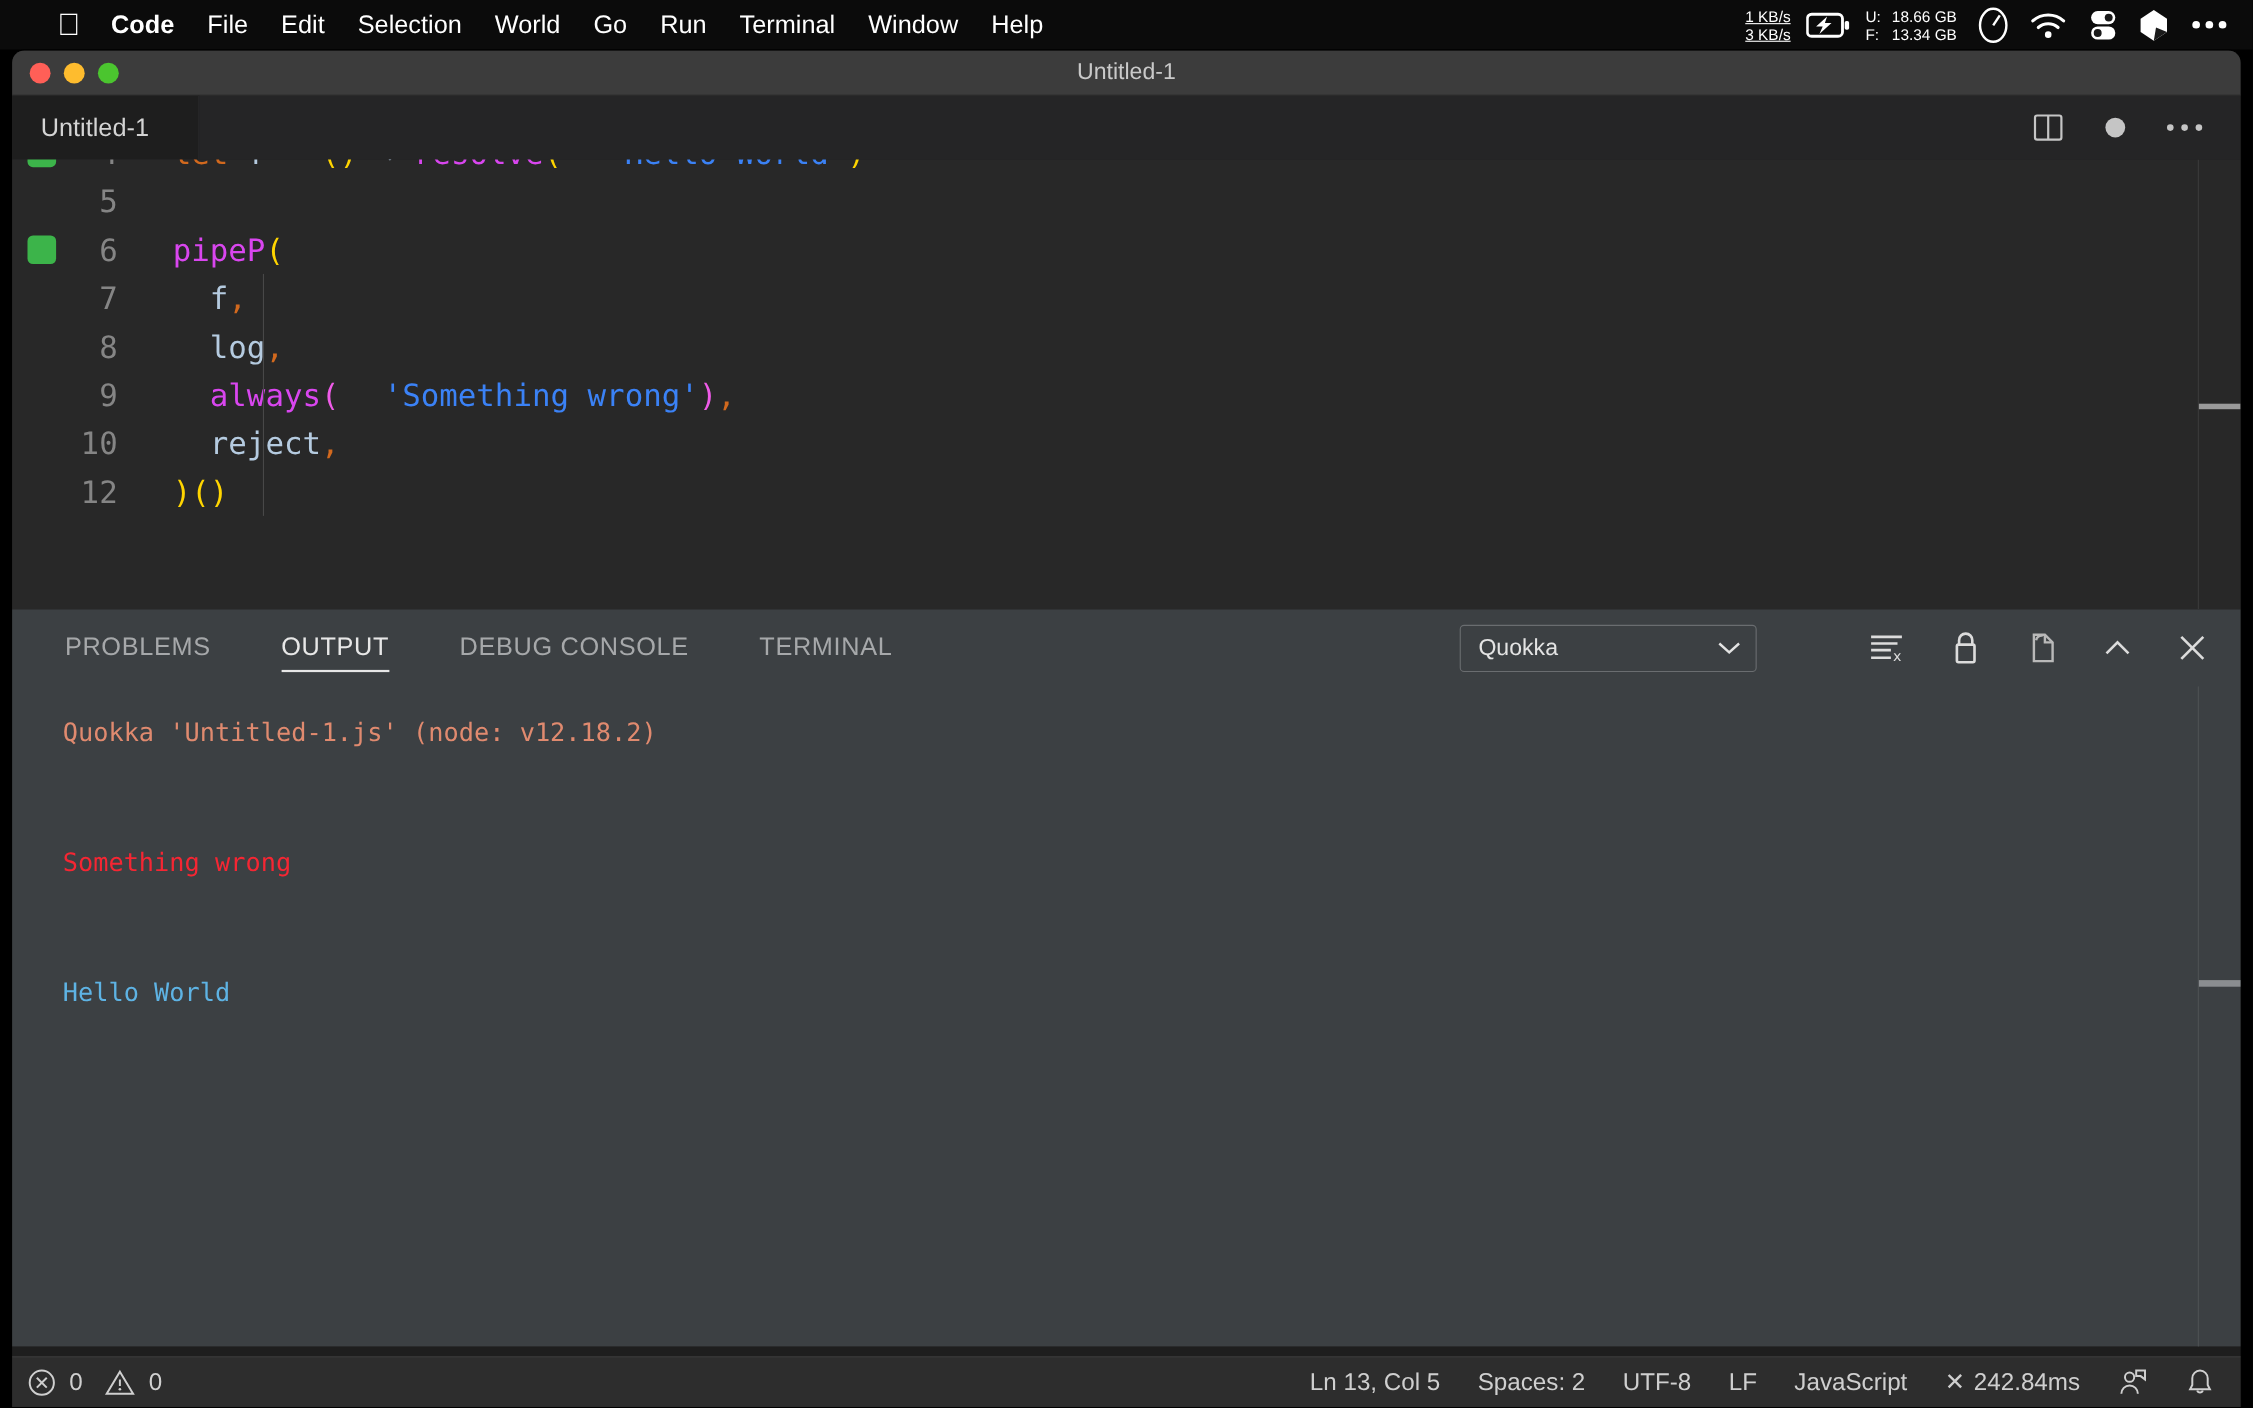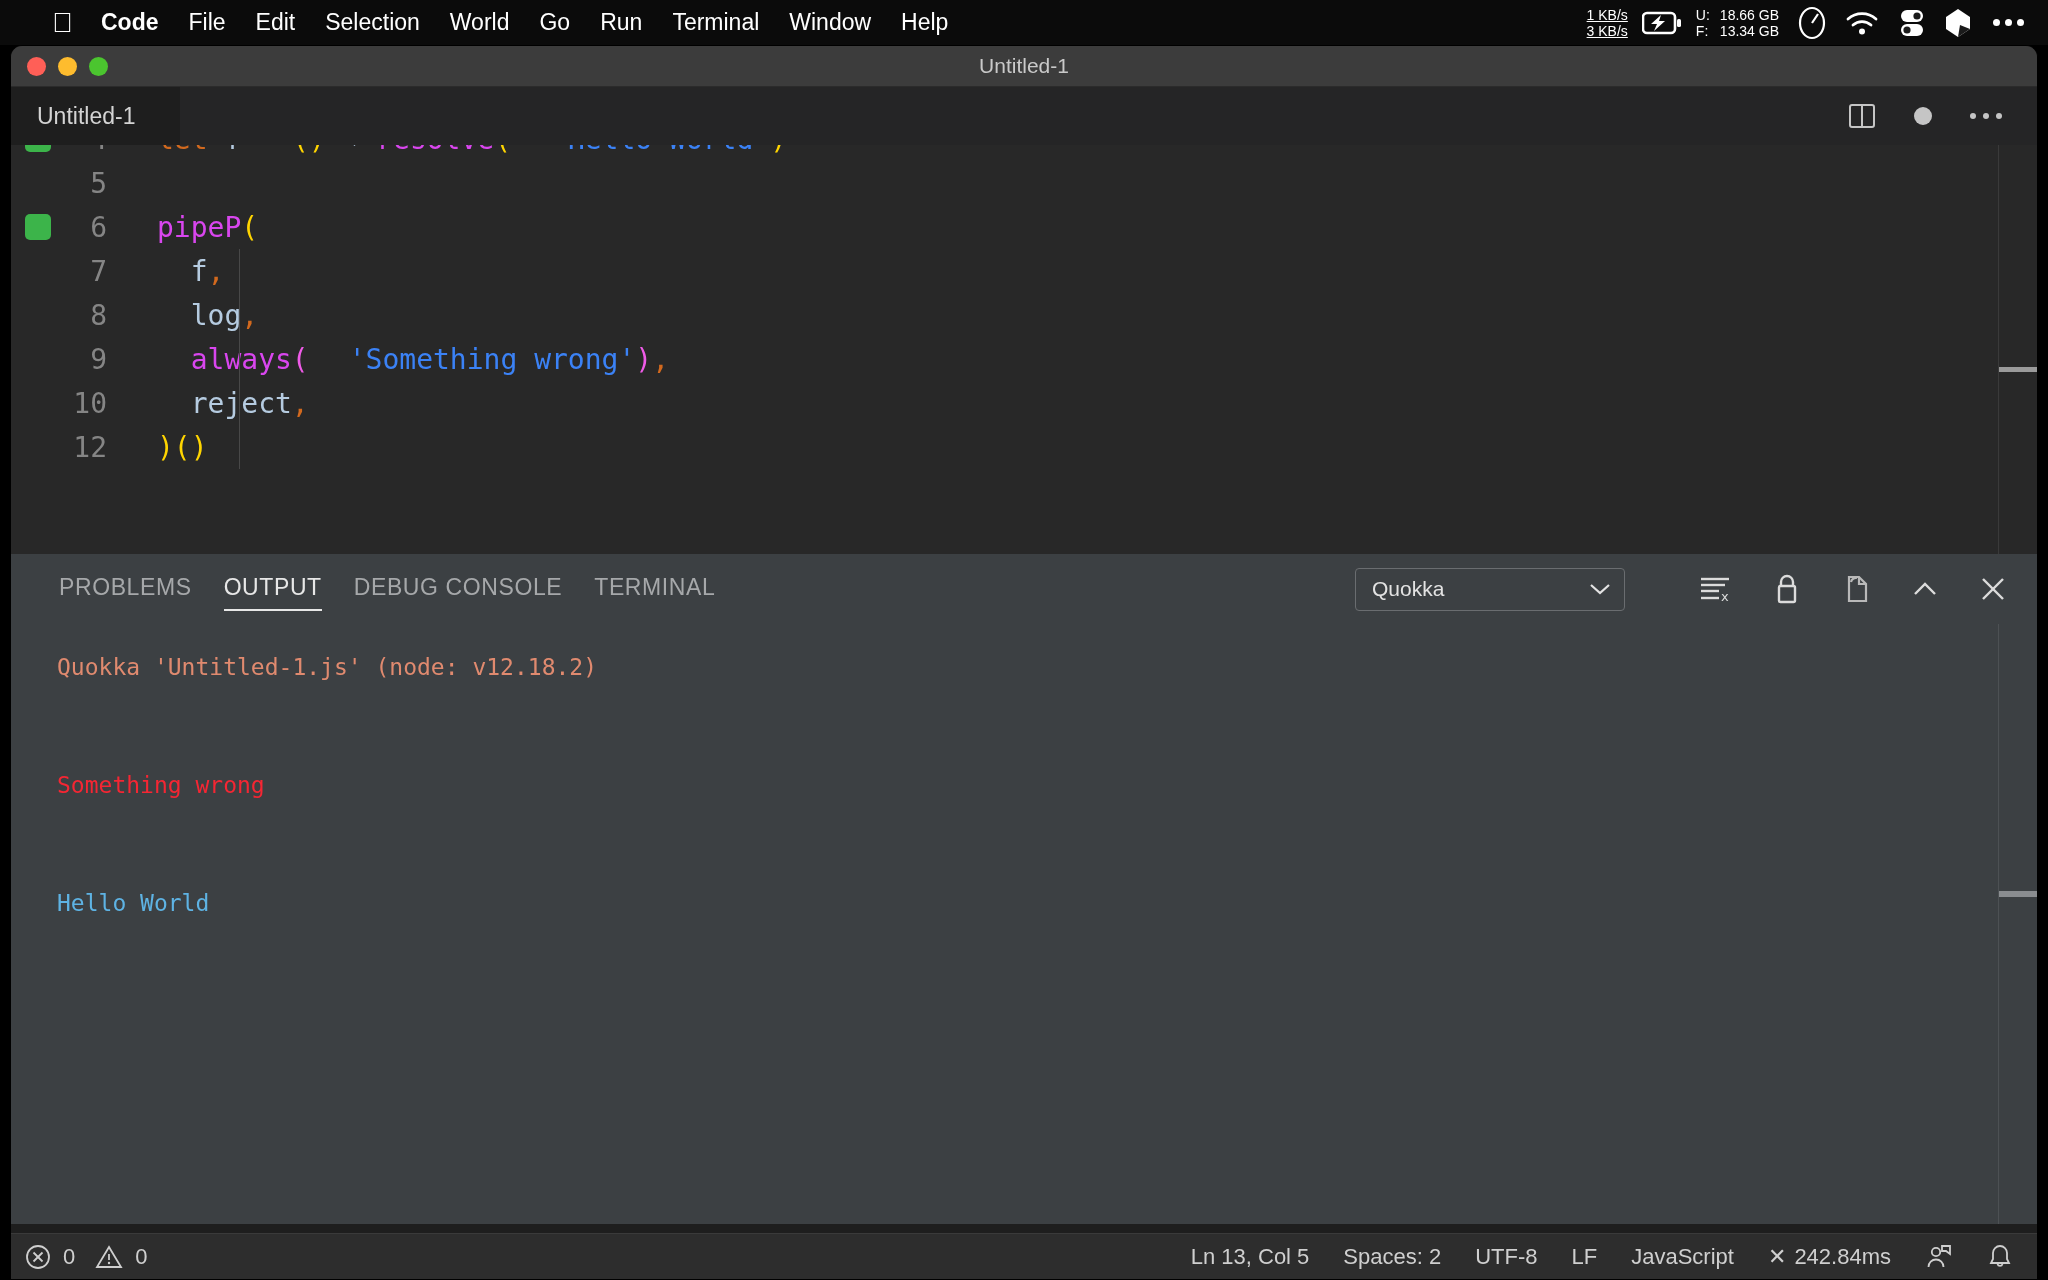--- a/index.html
+++ b/index.html
@@ -98,33 +98,33 @@
   }
   #ed-vline{ position:absolute; right:38px; top:0; bottom:0; width:1px; background:#3a3a3a; }
 
   
   #panel{ position:relative; height:670px; background:#3c4043; }
   #paneltabs{
     height:70px; display:flex; align-items:center; position:relative;
   }
   .ptab{
     color:#a6a8aa; font-size:23px; letter-spacing:0.6px;
-    padding:0 0 4px 0; margin-left:32px; position:relative; height:44px;
+    padding:0 0 4px 0; margin-left:64px; position:relative; height:44px;
     display:flex; align-items:center;
   }
   .ptab.first{ margin-left:48px; }
   .ptab.active{ color:#e7e7e7; }
   .ptab.active::after{
     content:""; position:absolute; left:0; right:0; bottom:0; height:2px; background:#e7e7e7;
   }
   #panelright{ margin-left:auto; display:flex; align-items:center; gap:0; padding-right:30px; }
   #out-select{
     width:270px; height:43px; border:1px solid #6a6d70; border-radius:4px;
     background:#3c4043; color:#e3e3e3; font-size:21px;
-    display:flex; align-items:center; padding:0 12px 0 16px; margin-right:34px;
+    display:flex; align-items:center; padding:0 12px 0 16px; margin-right:62px;
   }
   #out-select .chev{ margin-left:auto; }
   .picon{ margin-left:40px; color:#dcdcdc; display:flex; align-items:center; }
 
   #outbody{ position:relative; padding:14px 0 0 46px; }
   .outline{
     font-family:"DejaVu Sans Mono", monospace;
     font-size:23px; line-height:59px; white-space:pre;
   }
   .o-head{ color:#e08a6f; }

